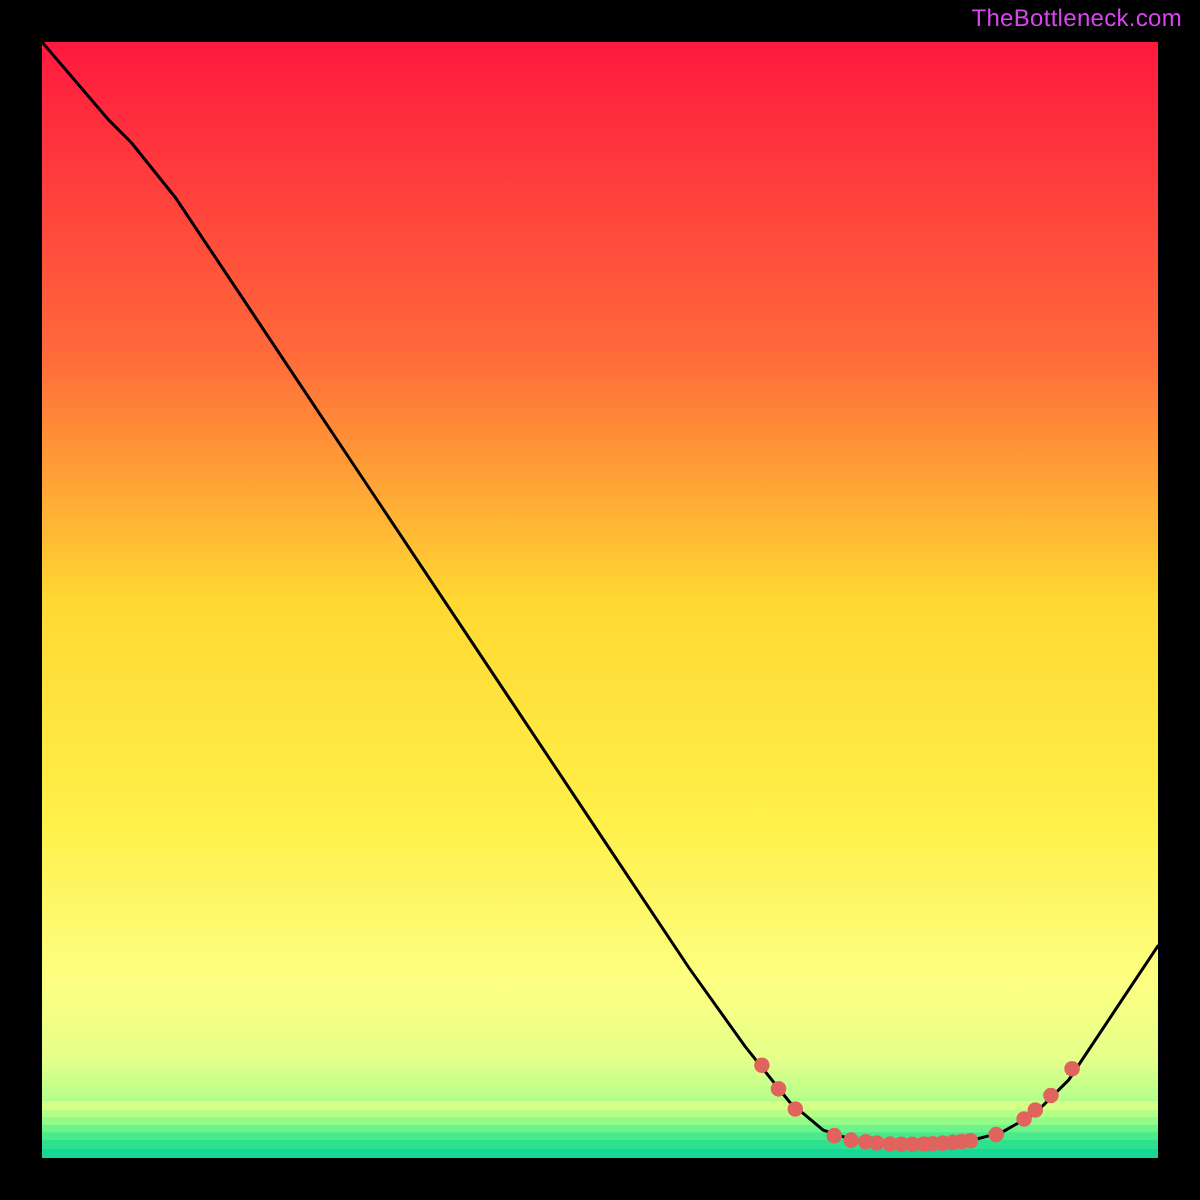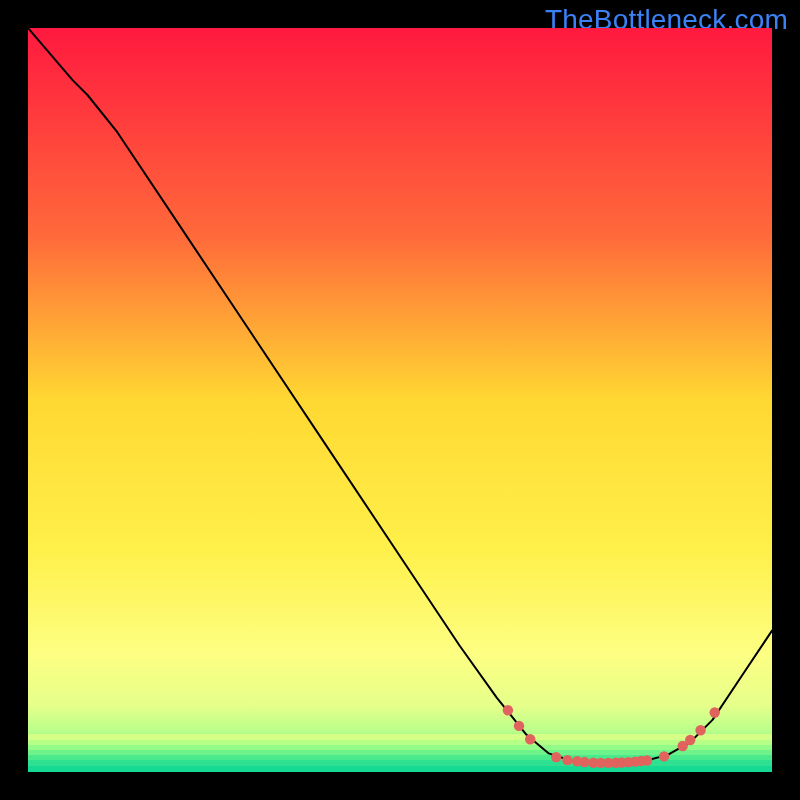--- a/index.html
+++ b/index.html
@@ -14,22 +14,22 @@
   .frame {
     position: relative;
     width: 800px;
     height: 800px;
     background: #000;
   }
   .watermark {
     position: absolute;
     top: 4px;
     right: 12px;
-    color: #3b82f6;
-    font-size: 28px;
+    color: #d946ef;
+    font-size: 16px;
     font-weight: 500;
     letter-spacing: 0.2px;
     user-select: none;
   }
   .plot {
     position: absolute;
     left: 28px;
     top: 28px;
     width: 744px;
     height: 744px;

